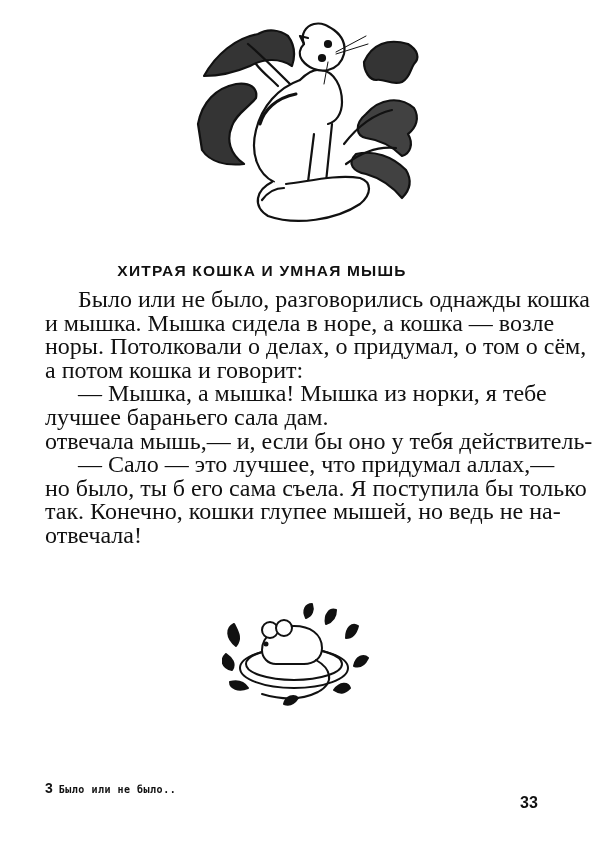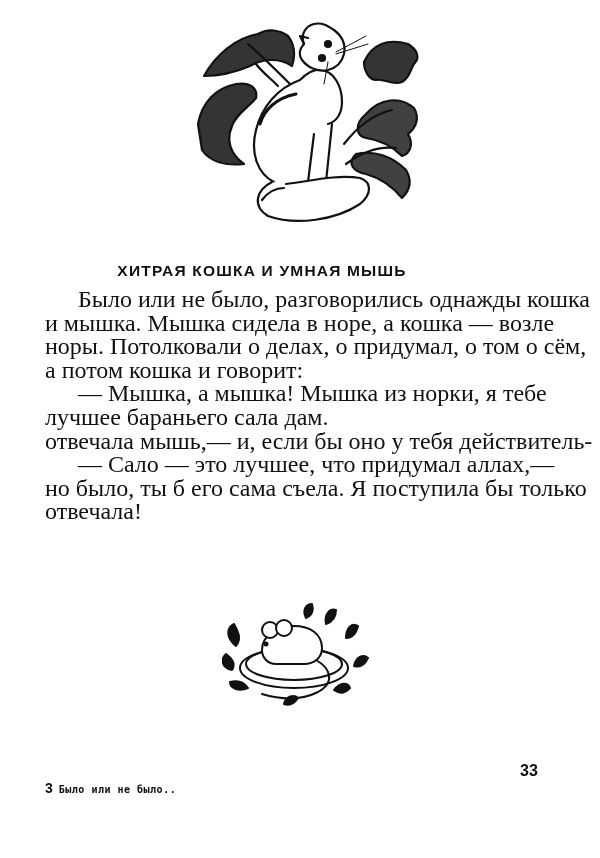--- a/index.html
+++ b/index.html
@@ -15,21 +15,21 @@
     }
     .body-text {
       position: absolute; left: 45px; top: 288px; width: 498px;
       font-size: 24px; line-height: 23.6px; color: #111;
     }
     .line { display: block; white-space: nowrap; text-align: justify; text-align-last: justify; height: 23.6px; }
     .line.indent { padding-left: 33px; }
     .line.last { text-align-last: left; font-family: Liberation Serif, serif; }
     .illus-bottom { position: absolute; left: 222px; top: 602px; width: 148px; height: 104px; }
     .page-number {
-      position: absolute; left: 520px; top: 762px; font-family: "Liberation Sans", "DejaVu Sans", sans-serif;
+      position: absolute; left: 520px; top: 794px; font-family: "Liberation Sans", "DejaVu Sans", sans-serif;
       font-size: 16px; font-weight: bold; color: #111;
     }
     .signature {
       position: absolute; left: 45px; top: 780px; font-family: "DejaVu Sans Mono", "Liberation Mono", monospace;
       font-size: 10px; color: #111; display: flex; align-items: baseline; gap: 6px;
     }
     .signature .sig-num { font-family: "Liberation Sans", sans-serif; font-size: 14px; font-weight: bold; }
     .signature .sig-text { font-weight: bold; letter-spacing: 0.5px; }
   </style>
 </head>
@@ -74,20 +74,21 @@
 <div class="body-text" id="body-text">
     <span class="line indent">Было или не было, разговорились однажды кошка</span>
     <span class="line">и мышка. Мышка сидела в норе, а кошка — возле</span>
     <span class="line">норы. Потолковали о делах, о придумал, о том о сём,</span>
     <span class="line last">а потом кошка и говорит:</span>
     <span class="line indent">— Мышка, а мышка! Мышка из норки, я тебе</span>
     <span class="line last">лучшее бараньего сала дам.</span>
     <span class="line">отвечала мышь,— и, если бы оно у тебя действитель-</span>
     <span class="line indent">— Сало — это лучшее, что придумал аллах,—</span>
     <span class="line">но было, ты б его сама съела. Я поступила бы только</span>
+    <span class="line">так. Конечно, кошки глупее мышей, но ведь не на-</span>
     <span class="line last">отвечала!</span>
   </div>
 
 <svg class="illus-bottom" viewBox="0 0 148 104" fill="none" stroke="#111" stroke-width="2" stroke-linecap="round" stroke-linejoin="round">
 
   <ellipse cx="72" cy="66" rx="54" ry="20"></ellipse>
   <ellipse cx="72" cy="62" rx="48" ry="16"></ellipse>
 
   <path d="M40 48 C40 34, 54 24, 72 24 C88 24, 100 32, 100 46 C100 56, 92 62, 82 62 L54 62 C46 62, 40 56, 40 48 Z" fill="#fff"></path>
 

